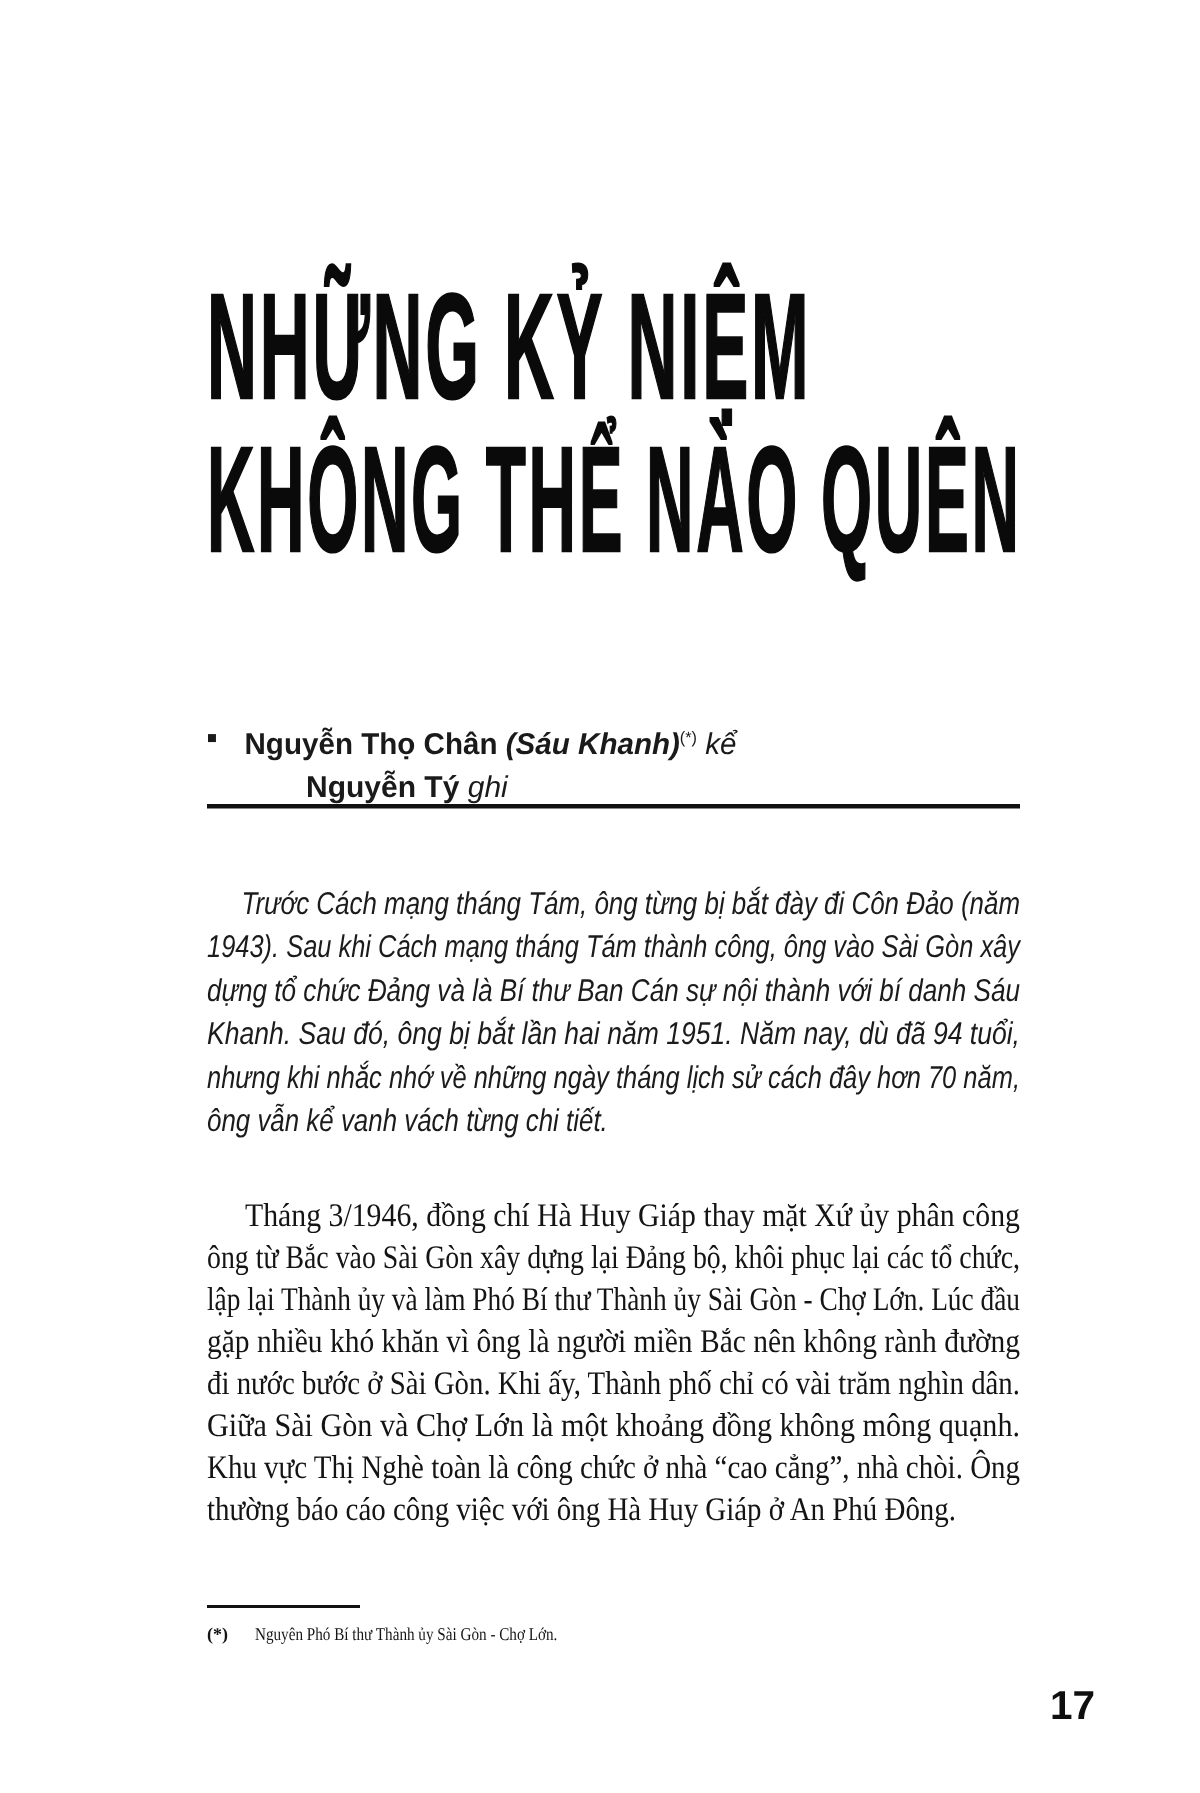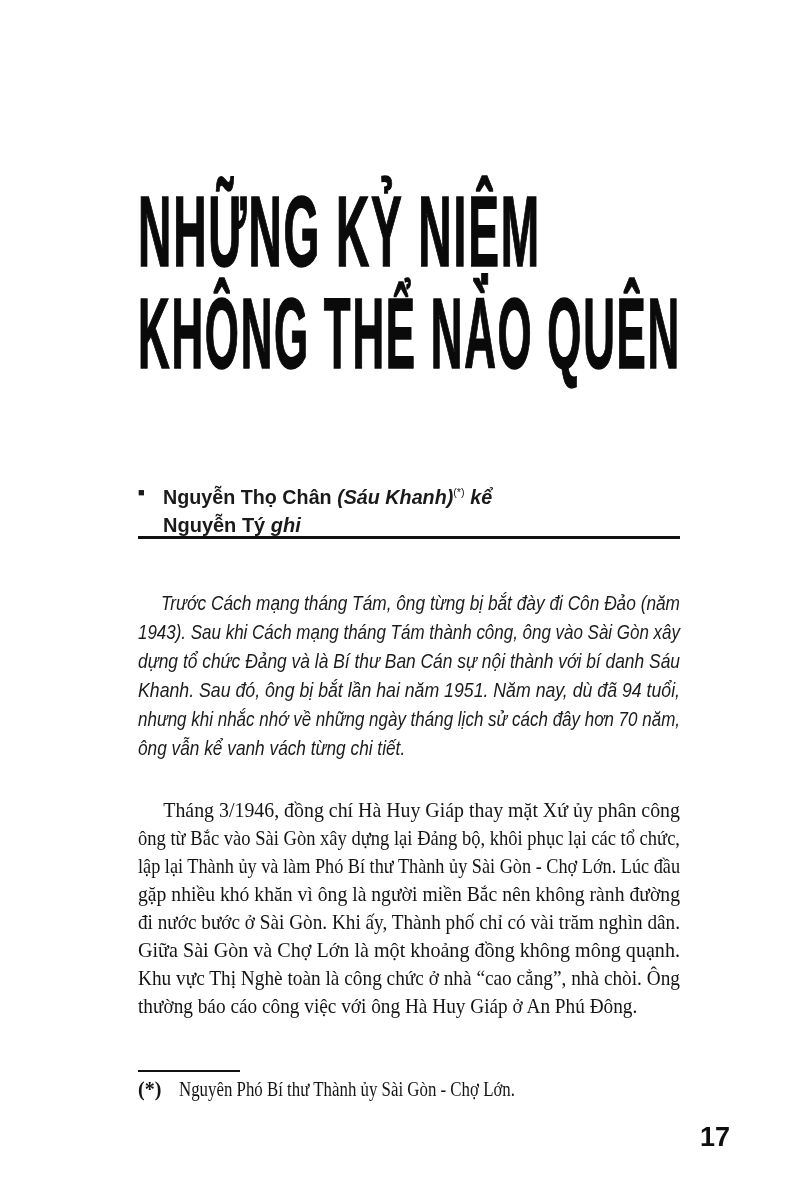--- a/index.html
+++ b/index.html
@@ -23,21 +23,21 @@
   }
   .t-line{display:block;width:max-content;white-space:nowrap;transform-origin:left center;}
   
   .byline{position:absolute;left:138px;top:478px;display:flex;align-items:flex-start;}
   .bullet{width:25px;font-size:11px;line-height:28px;color:#1a1a1a;}
   .byline-line{
     font-size:20px;line-height:28px;font-weight:bold;color:#1a1a1a;
     white-space:nowrap;width:max-content;transform-origin:left center;
   }
   .byline-line .alias{font-style:italic;}
-  .byline-line .role{font-style:italic;font-weight:bold;}
+  .byline-line .role{font-style:italic;font-weight:normal;}
   .byline-line sup{font-size:11px;font-weight:normal;vertical-align:super;}
   .rule{position:absolute;left:138px;top:536px;width:542px;height:2.5px;background:#111;}
   
   .intro{
     position:absolute;left:138px;top:588px;
     font-family:"Liberation Sans",sans-serif;
     font-style:italic;font-size:21px;line-height:29px;color:#1b1b1b;
   }
   
   .heading{
@@ -49,21 +49,21 @@
   .body-par{
     position:absolute;left:138px;top:796px;
     font-family:"Liberation Serif",serif;
     font-size:22px;line-height:28px;color:#141414;
   }
   .jline{display:block;width:max-content;white-space:nowrap;transform-origin:left center;}
   
   .fn-rule{position:absolute;left:138px;top:1070px;width:102px;height:2px;background:#111;}
   .footnote{
     position:absolute;left:138px;top:1078px;
-    font-family:"Liberation Serif",serif;font-size:20px;line-height:22px;color:#141414;
+    font-family:"Liberation Serif",serif;font-size:12px;line-height:22px;color:#141414;
     white-space:nowrap;
   }
   .fn-marker{font-weight:bold;margin-right:18px;}
   .fn-text{display:inline-block;white-space:nowrap;transform-origin:left center;}
   
   .page-number{
     position:absolute;left:652px;top:1122px;
     font-family:"Liberation Sans",sans-serif;
     font-weight:bold;font-size:27px;color:#0f0f0f;margin-left:48px;
   }
@@ -79,21 +79,21 @@
   </h1>
 
   <div class="byline">
     <span class="bullet">■</span>
     <div>
       <div class="byline-line" style="transform: scaleX(0.985725);">
         <span>Nguyễn Thọ Chân</span>
         <span class="alias">(Sáu Khanh)</span><sup>(*)</sup>
         <span class="role">kể</span>
       </div>
-      <div class="byline-line" style="transform: scaleX(1);">
+      <div class="byline-line" style="transform: scaleX(1); margin-left: 41px;">
         <span>Nguyễn Tý</span>
         <span class="role">ghi</span>
       </div>
     </div>
   </div>
 
   <div class="rule"></div>
 
   <div class="intro">
       <div class="jline" style="padding-left: 28px; transform: scaleX(0.82279);">Trước Cách mạng tháng Tám, ông từng bị bắt đày đi Côn Đảo (năm</div>

